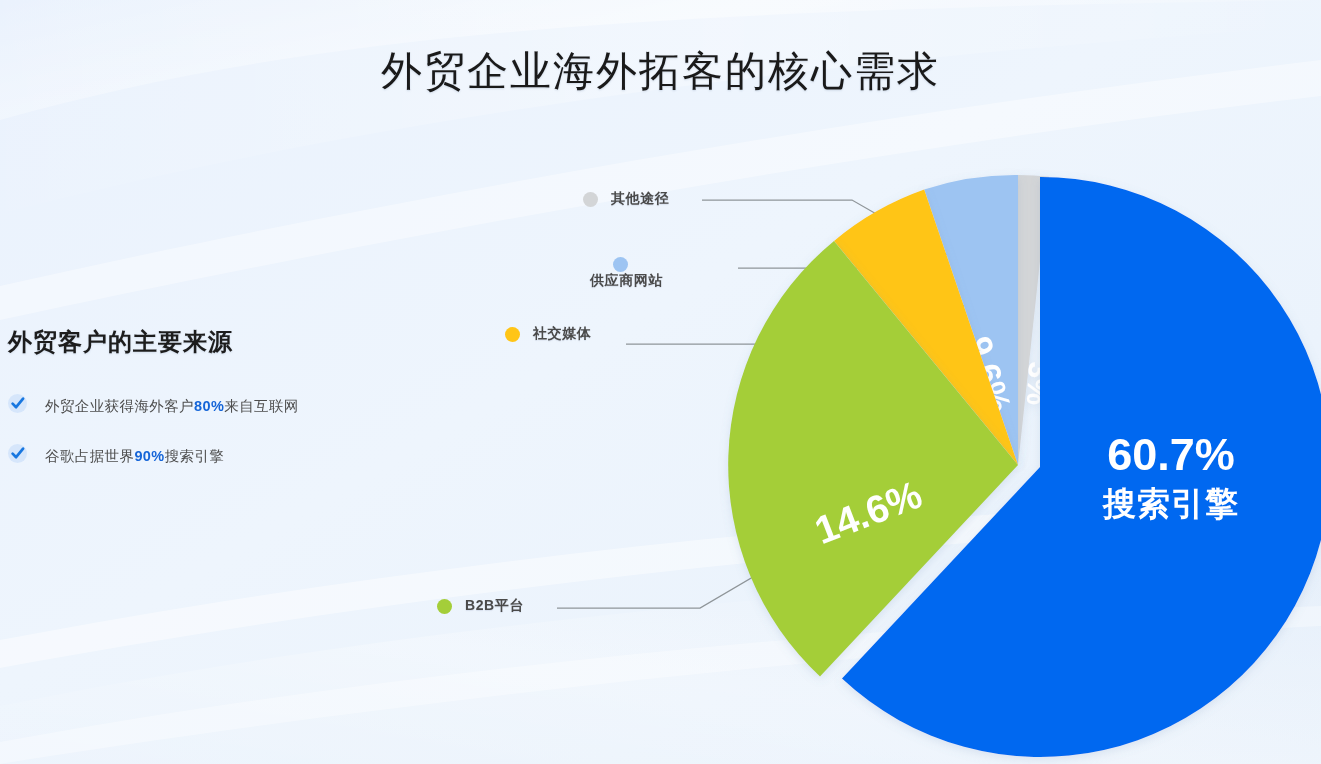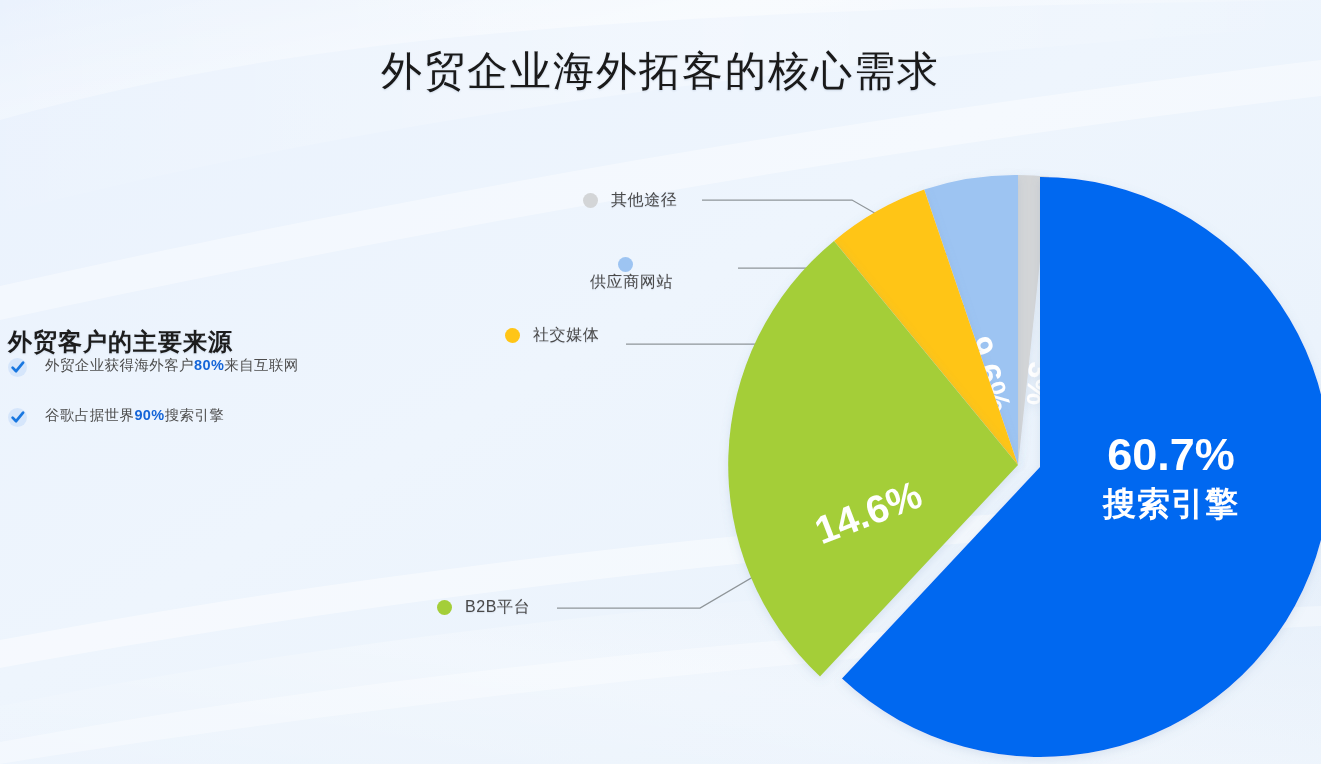--- a/index.html
+++ b/index.html
@@ -37,25 +37,26 @@
     position: absolute;
     left: 8px; top: 326px;
     width: 400px;
     z-index: 5;
   }
   #left-panel h2 {
     font-size: 24px;
     font-weight: bold;
     color: #1d1d1d;
     letter-spacing: 1px;
+    margin-bottom: 36px;
     text-shadow: 0 1px 2px rgba(120,140,170,0.22);
   }
   .fact-row {
     display: flex;
-    align-items: flex-start;
+    align-items: flex-end;
     margin-bottom: 31px;
   }
   .fact-check {
     width: 19px; height: 19px;
     flex: 0 0 19px;
     margin-right: 18px;
     position: relative;
   }
   .fact-text {
     font-size: 14.5px;
@@ -82,22 +83,22 @@
     z-index: 6;
     white-space: nowrap;
   }
   .callout .dot {
     width: 15px; height: 15px;
     border-radius: 50%;
     margin-right: 13px;
     flex: 0 0 15px;
   }
   .callout .lbl {
-    font-size: 16px;
-    font-weight: normal;
+    font-size: 14px;
+    font-weight: bold;
     color: #4a4a4a;
     letter-spacing: .6px;
     text-shadow: 0 1px 1px rgba(150,165,190,0.25);
   }
   #callout-other    { left: 583px; top: 190px; }
   #callout-supplier { left: 590px; top: 257px; flex-direction: column; }
   #callout-social   { left: 505px; top: 325px; text-align: center; }
   #callout-b2b      { left: 437px; top: 597px; text-align: right; }
 </style>
 </head>

